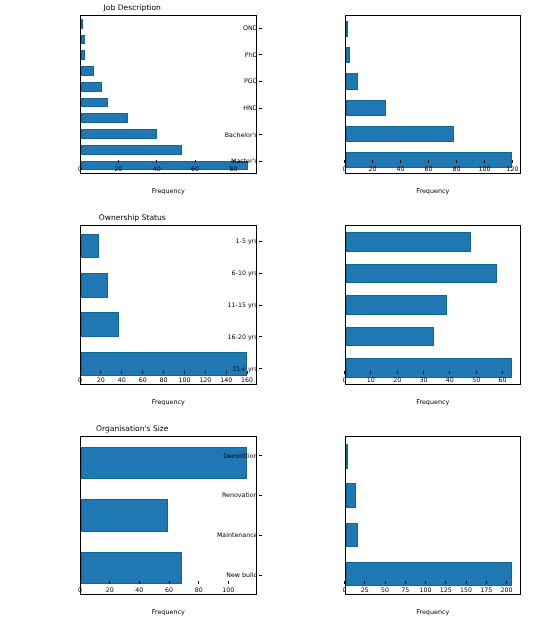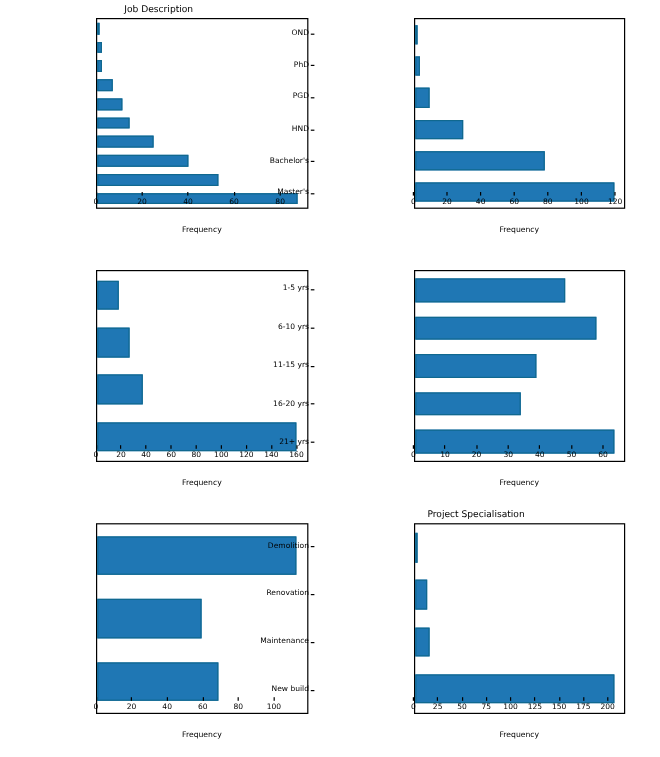--- a/index.html
+++ b/index.html
@@ -271,20 +271,21 @@
           <div class="txt">100</div>
         </div>
         <div class="xtick" style="left: 95.2381%;">
           <div class="mark"></div>
           <div class="txt">120</div>
         </div>
       </div>
       <div class="xaxis-label">Frequency</div>
     </div>
     <div class="panel">
+      <div class="panel-title">Ownership Status</div>
       <div class="plot-box">
         <div class="bars">
           <div class="bar-row">
             <div class="bar" title="Government owned: 17" style="background: rgb(31, 119, 180); border-color: rgb(16, 104, 143); width: 10.0592%;"></div>
           </div>
           <div class="bar-row">
             <div class="bar" title="Public Ltd: 26" style="background: rgb(31, 119, 180); border-color: rgb(16, 104, 143); width: 15.3846%;"></div>
           </div>
           <div class="bar-row">
             <div class="bar" title="Partnership: 37" style="background: rgb(31, 119, 180); border-color: rgb(16, 104, 143); width: 21.8935%;"></div>
@@ -402,20 +403,21 @@
           <div class="txt">50</div>
         </div>
         <div class="xtick" style="left: 89.5522%;">
           <div class="mark"></div>
           <div class="txt">60</div>
         </div>
       </div>
       <div class="xaxis-label">Frequency</div>
     </div>
     <div class="panel">
+      <div class="panel-title">Organisation's Size</div>
       <div class="plot-box">
         <div class="bars">
           <div class="bar-row">
             <div class="bar" title="Small: 113" style="background: rgb(31, 119, 180); border-color: rgb(16, 104, 143); width: 94.958%;"></div>
           </div>
           <div class="bar-row">
             <div class="bar" title="Medium: 59" style="background: rgb(31, 119, 180); border-color: rgb(16, 104, 143); width: 49.5798%;"></div>
           </div>
           <div class="bar-row">
             <div class="bar" title="Large: 69" style="background: rgb(31, 119, 180); border-color: rgb(16, 104, 143); width: 57.9832%;"></div>
@@ -444,21 +446,20 @@
           <div class="txt">80</div>
         </div>
         <div class="xtick" style="left: 84.0336%;">
           <div class="mark"></div>
           <div class="txt">100</div>
         </div>
       </div>
       <div class="xaxis-label">Frequency</div>
     </div>
     <div class="panel">
-      <div class="panel-title">Project Specialisation</div>
       <div class="plot-box">
         <div class="bars">
           <div class="bar-row">
             <div class="bar" title="Demolition: 3" style="background: rgb(31, 119, 180); border-color: rgb(16, 104, 143); width: 1.37615%;"></div>
           </div>
           <div class="bar-row">
             <div class="bar" title="Renovation: 13" style="background: rgb(31, 119, 180); border-color: rgb(16, 104, 143); width: 5.9633%;"></div>
           </div>
           <div class="bar-row">
             <div class="bar" title="Maintenance: 16" style="background: rgb(31, 119, 180); border-color: rgb(16, 104, 143); width: 7.33945%;"></div>

